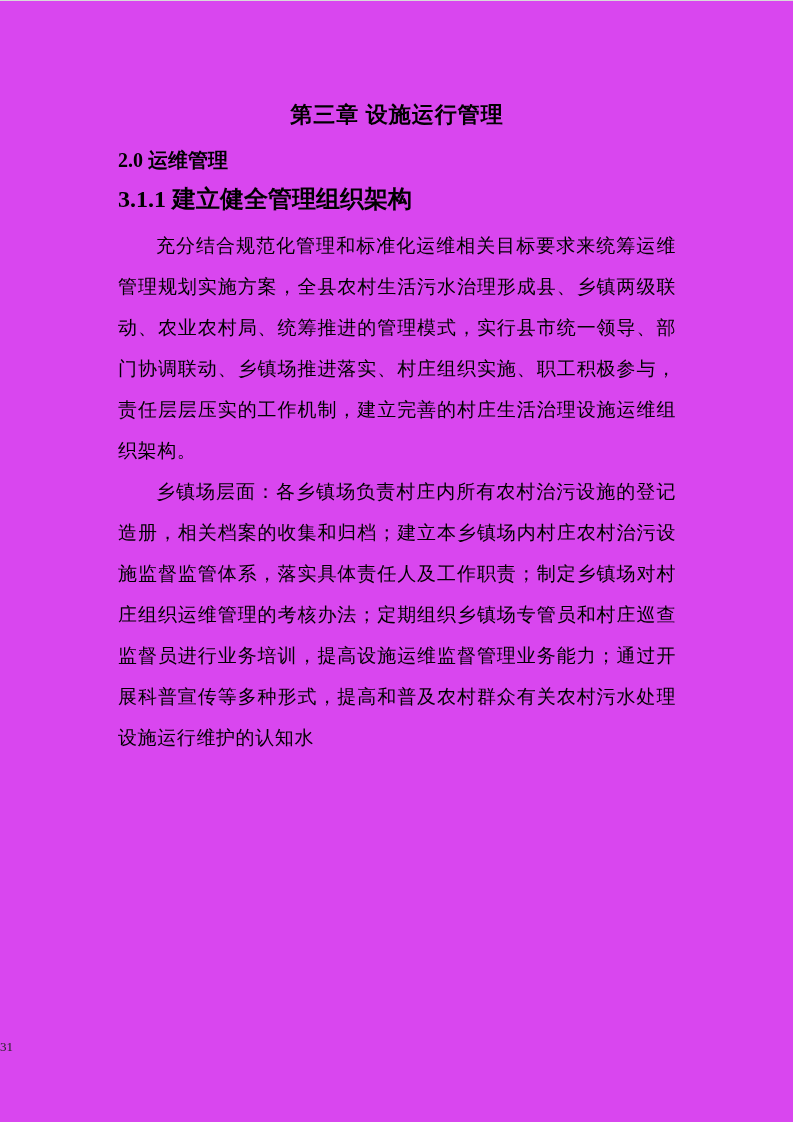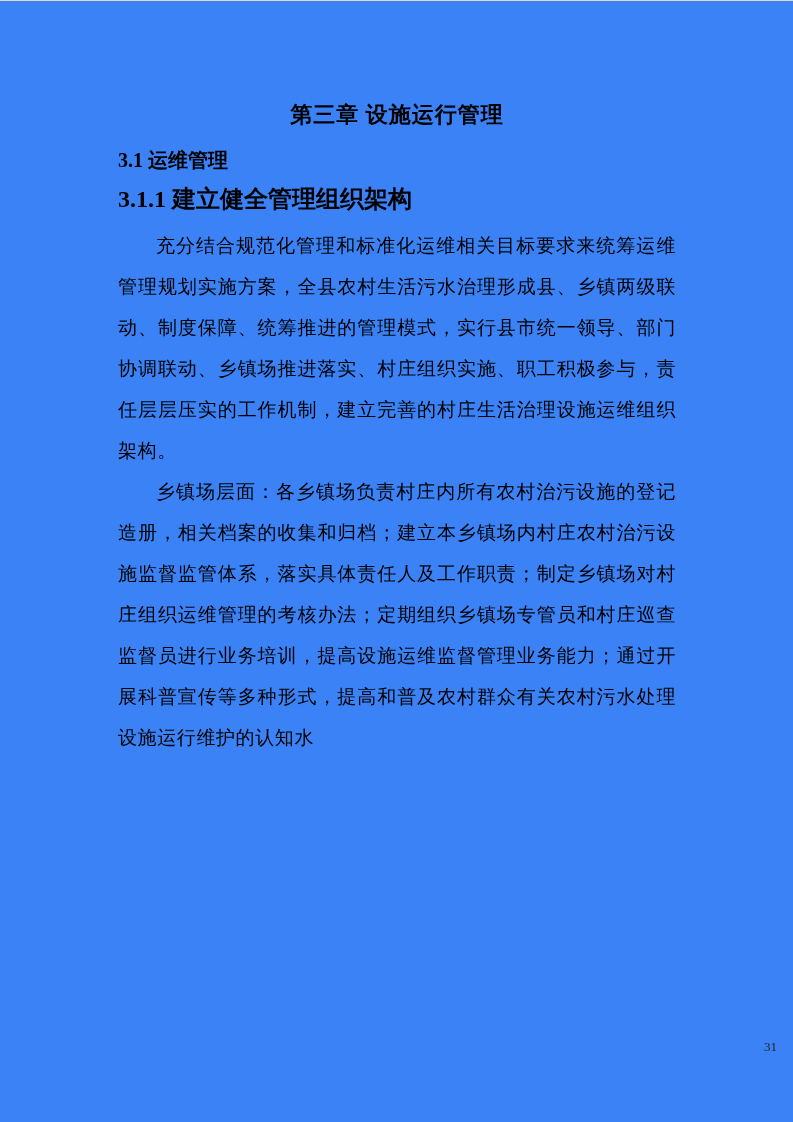--- a/index.html
+++ b/index.html
@@ -2,21 +2,21 @@
 <html><head>
 <meta charset="utf-8">
 <style>
   * { margin: 0; padding: 0; box-sizing: border-box; }
   html, body { background: #ffffff; }
   .page {
     position: relative;
     width: 793px;
     height: 1122px;
     margin: 0 auto;
-    background: #3b82f6;
+    background: #d946ef;
     border-top: 1px solid #d9d9d9;
     font-family: "Liberation Serif", "DejaVu Serif", serif;
     color: #000000;
     overflow: hidden;
   }
   .content {
     padding: 0 117px 0 118px;
   }
   .chapter-title {
     margin-top: 99px;
@@ -46,38 +46,38 @@
     line-height: 41px;
     letter-spacing: 0.6px;
     text-align: justify;
     text-justify: inter-character;
     text-indent: 2em;
     word-break: break-all;
   }
   .page-footer {
     position: absolute;
     left: 0;
-    right: 16px;
+    right: 7px;
     top: 1038px;
-    text-align: right;
+    text-align: left;
     font-size: 13px;
     color: #222222;
   }
 </style>
 </head>
 <body>
 
 <div class="page">
   <div class="content">
     <h1 class="chapter-title">第三章 设施运行管理</h1>
 
-    <h2 class="heading-l2">3.1 运维管理</h2>
+    <h2 class="heading-l2">2.0 运维管理</h2>
 
     <h3 class="heading-l3">3.1.1 建立健全管理组织架构</h3>
 
     <div class="body-text">
-      <p>充分结合规范化管理和标准化运维相关目标要求来统筹运维管理规划实施方案，全县农村生活污水治理形成县、乡镇两级联动、制度保障、统筹推进的管理模式，实行县市统一领导、部门协调联动、乡镇场推进落实、村庄组织实施、职工积极参与，责任层层压实的工作机制，建立完善的村庄生活治理设施运维组织架构。</p>
+      <p>充分结合规范化管理和标准化运维相关目标要求来统筹运维管理规划实施方案，全县农村生活污水治理形成县、乡镇两级联动、农业农村局、统筹推进的管理模式，实行县市统一领导、部门协调联动、乡镇场推进落实、村庄组织实施、职工积极参与，责任层层压实的工作机制，建立完善的村庄生活治理设施运维组织架构。</p>
       <p>乡镇场层面：各乡镇场负责村庄内所有农村治污设施的登记造册，相关档案的收集和归档；建立本乡镇场内村庄农村治污设施监督监管体系，落实具体责任人及工作职责；制定乡镇场对村庄组织运维管理的考核办法；定期组织乡镇场专管员和村庄巡查监督员进行业务培训，提高设施运维监督管理业务能力；通过开展科普宣传等多种形式，提高和普及农村群众有关农村污水处理设施运行维护的认知水</p>
     </div>
   </div>
 
   <div class="page-footer">31</div>
 </div>
 
 </body></html>

